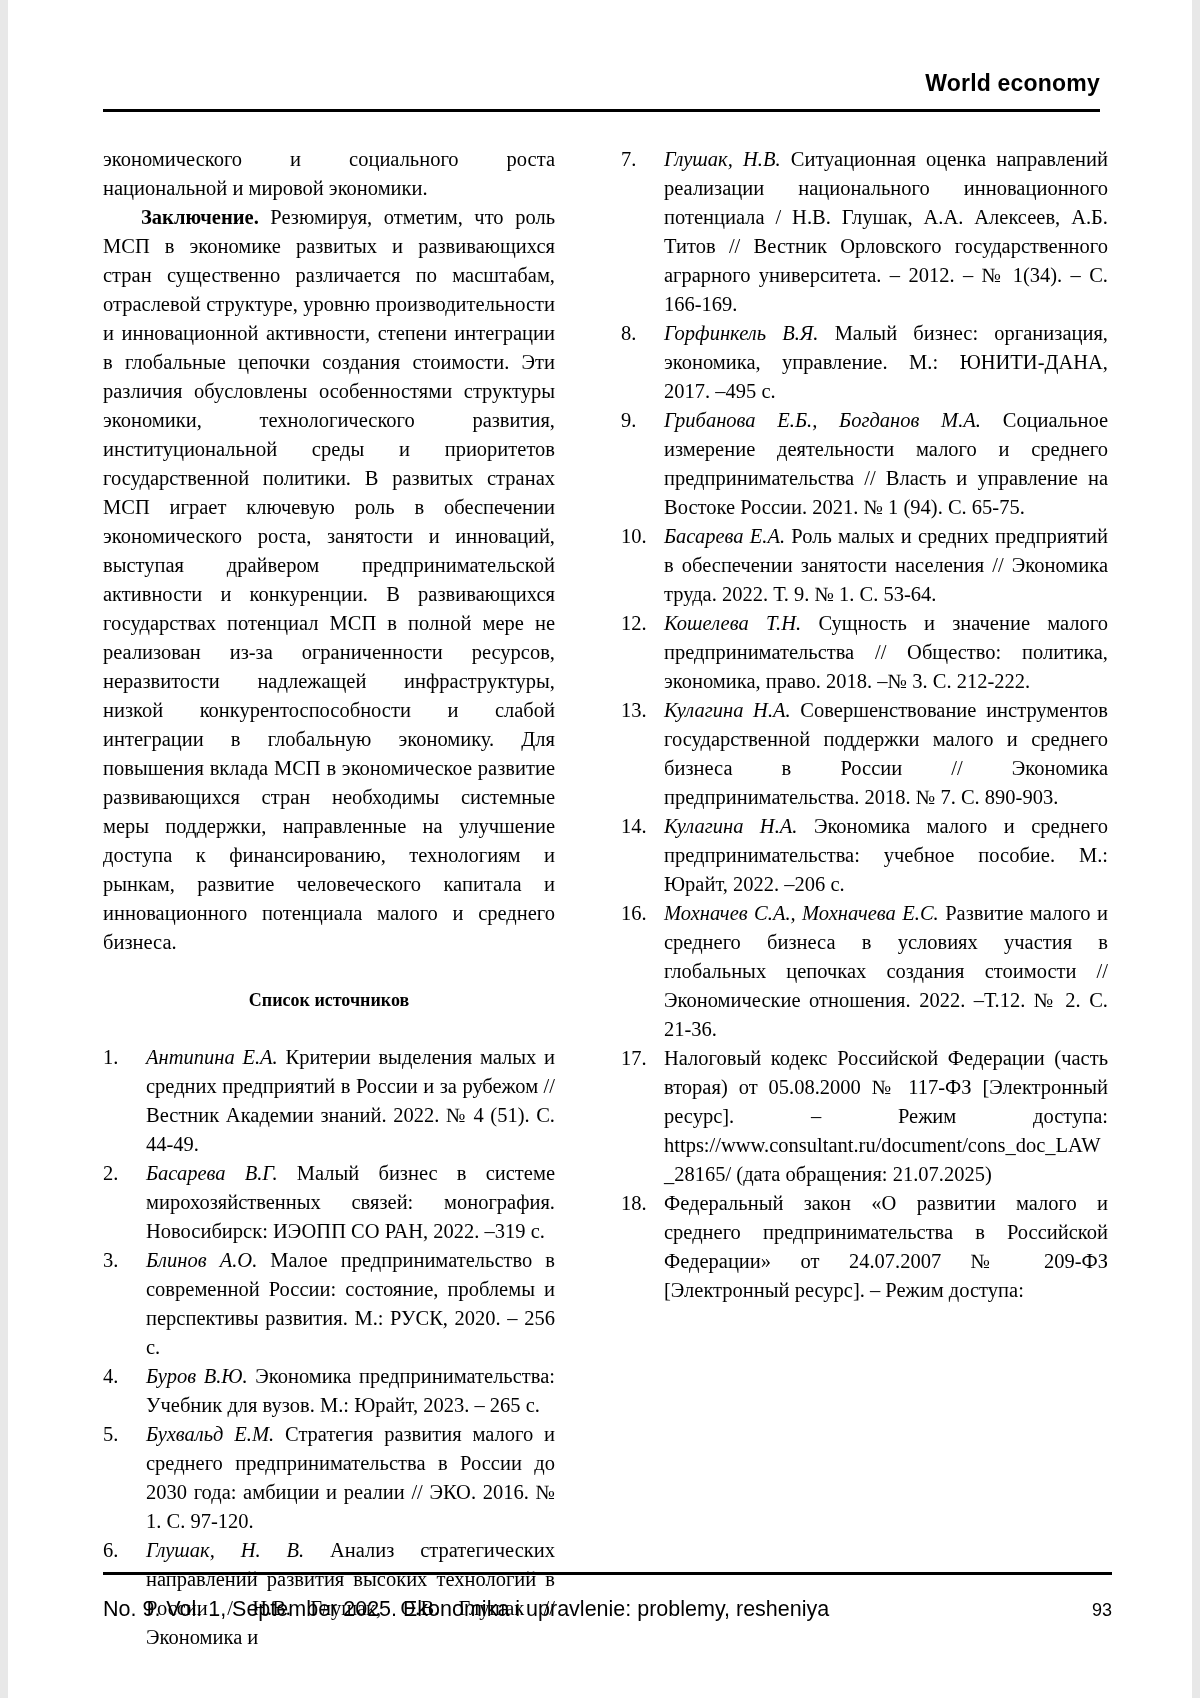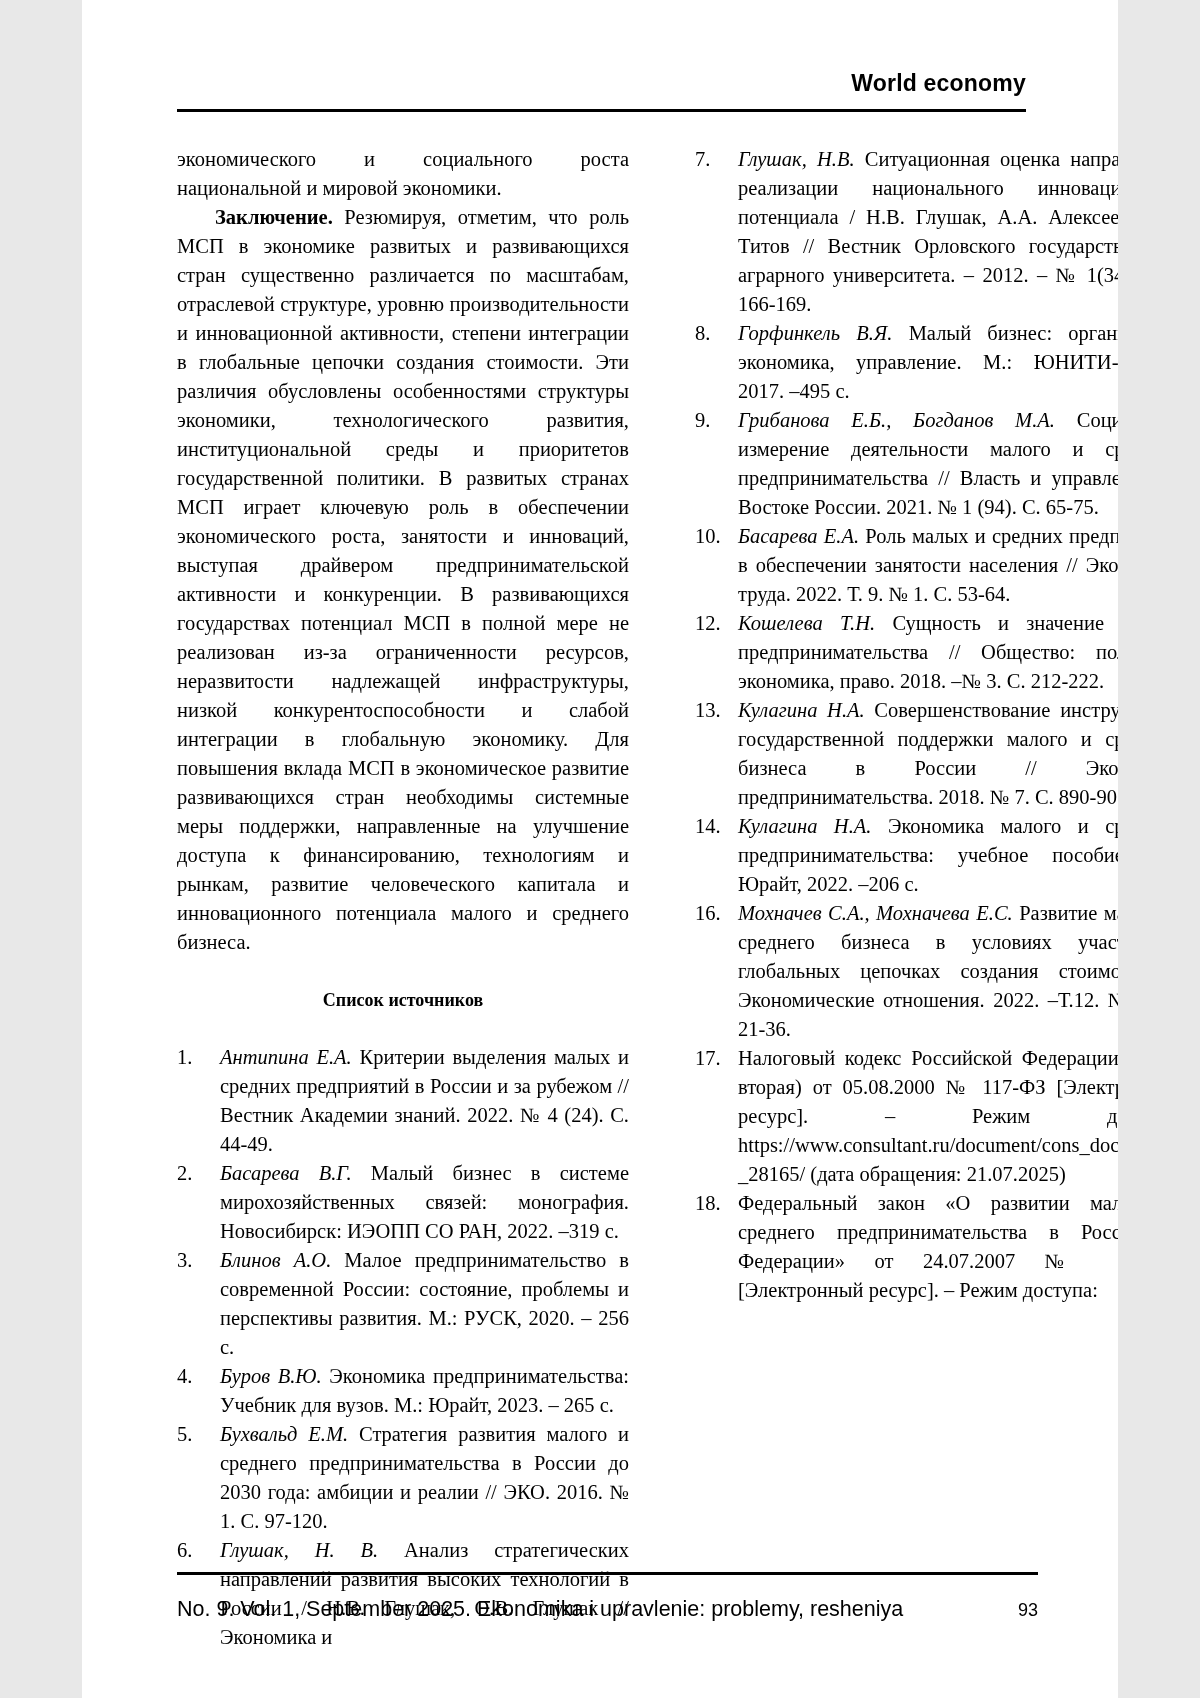--- a/index.html
+++ b/index.html
@@ -1,18 +1,18 @@
 <!DOCTYPE html>
 <html lang="ru"><head>
 <meta charset="utf-8">
 <style>
   html,body{margin:0;padding:0;background:#e8e8e8;}
   .page{
     position:relative;
-    width:1036px;height:1698px;
+    width:1184px;height:1698px;
     margin:0 auto;
     background:#ffffff;
     color:#000;
     font-family:"Liberation Serif","DejaVu Serif",serif;
     overflow:hidden;
     box-sizing:border-box;
     padding:70px 92px 0 95px;
   }
   .running-head{
     text-align:right;
@@ -86,21 +86,21 @@
 
   <main class="columns">
 
     <section class="col col-left">
       <div id="left-paragraphs">
           <p class="para"><span>экономического и социального роста национальной и мировой экономики.</span></p>
           <p class="para indent"><span class="b">Заключение.</span><span> Резюмируя, отметим, что роль МСП в экономике развитых и развивающихся стран существенно различается по масштабам, отраслевой структуре, уровню производительности и инновационной активности, степени интеграции в глобальные цепочки создания стоимости. Эти различия обусловлены особенностями структуры экономики, технологического развития, институциональной среды и приоритетов государственной политики. В развитых странах МСП играет ключевую роль в обеспечении экономического роста, занятости и инноваций, выступая драйвером предпринимательской активности и конкуренции. В развивающихся государствах потенциал МСП в полной мере не реализован из-за ограниченности ресурсов, неразвитости надлежащей инфраструктуры, низкой конкурентоспособности и слабой интеграции в глобальную экономику. Для повышения вклада МСП в экономическое развитие развивающихся стран необходимы системные меры поддержки, направленные на улучшение доступа к финансированию, технологиям и рынкам, развитие человеческого капитала и инновационного потенциала малого и среднего бизнеса.</span></p>
         </div>
       <h2 class="sources-heading">Список источников</h2>
       <div id="refs-left">
-          <div class="ref"><span class="ref-num">1.</span><span class="i">Антипина Е.А. </span><span>Критерии выделения малых и средних предприятий в России и за рубежом // Вестник Академии знаний. 2022. № 4 (24). С. 44-49.</span></div>
+          <div class="ref"><span class="ref-num">1.</span><span class="i">Антипина Е.А. </span><span>Критерии выделения малых и средних предприятий в России и за рубежом // Вестник Академии знаний. 2022. № 4 (51). С. 44-49.</span></div>
           <div class="ref"><span class="ref-num">2.</span><span class="i">Басарева В.Г. </span><span>Малый бизнес в системе мирохозяйственных связей: монография. Новосибирск: ИЭОПП СО РАН, 2022. –319 с.</span></div>
           <div class="ref"><span class="ref-num">3.</span><span class="i">Блинов А.О. </span><span>Малое предпринимательство в современной России: состояние, проблемы и перспективы развития. М.: РУСК, 2020. – 256 с.</span></div>
           <div class="ref"><span class="ref-num">4.</span><span class="i">Буров В.Ю. </span><span>Экономика предпринимательства: Учебник для вузов. М.: Юрайт, 2023. – 265 с.</span></div>
           <div class="ref"><span class="ref-num">5.</span><span class="i">Бухвальд Е.М. </span><span>Стратегия развития малого и среднего предпринимательства в России до 2030 года: амбиции и реалии // ЭКО. 2016. № 1. С. 97-120.</span></div>
           <div class="ref"><span class="ref-num">6.</span><span class="i">Глушак, Н. В. </span><span>Анализ стратегических направлений развития высоких технологий в России / Н.В. Глушак, О.В. Глушак // Экономика и</span></div>
         </div>
     </section>
 
     <section class="col col-right">
       <div id="refs-right">

